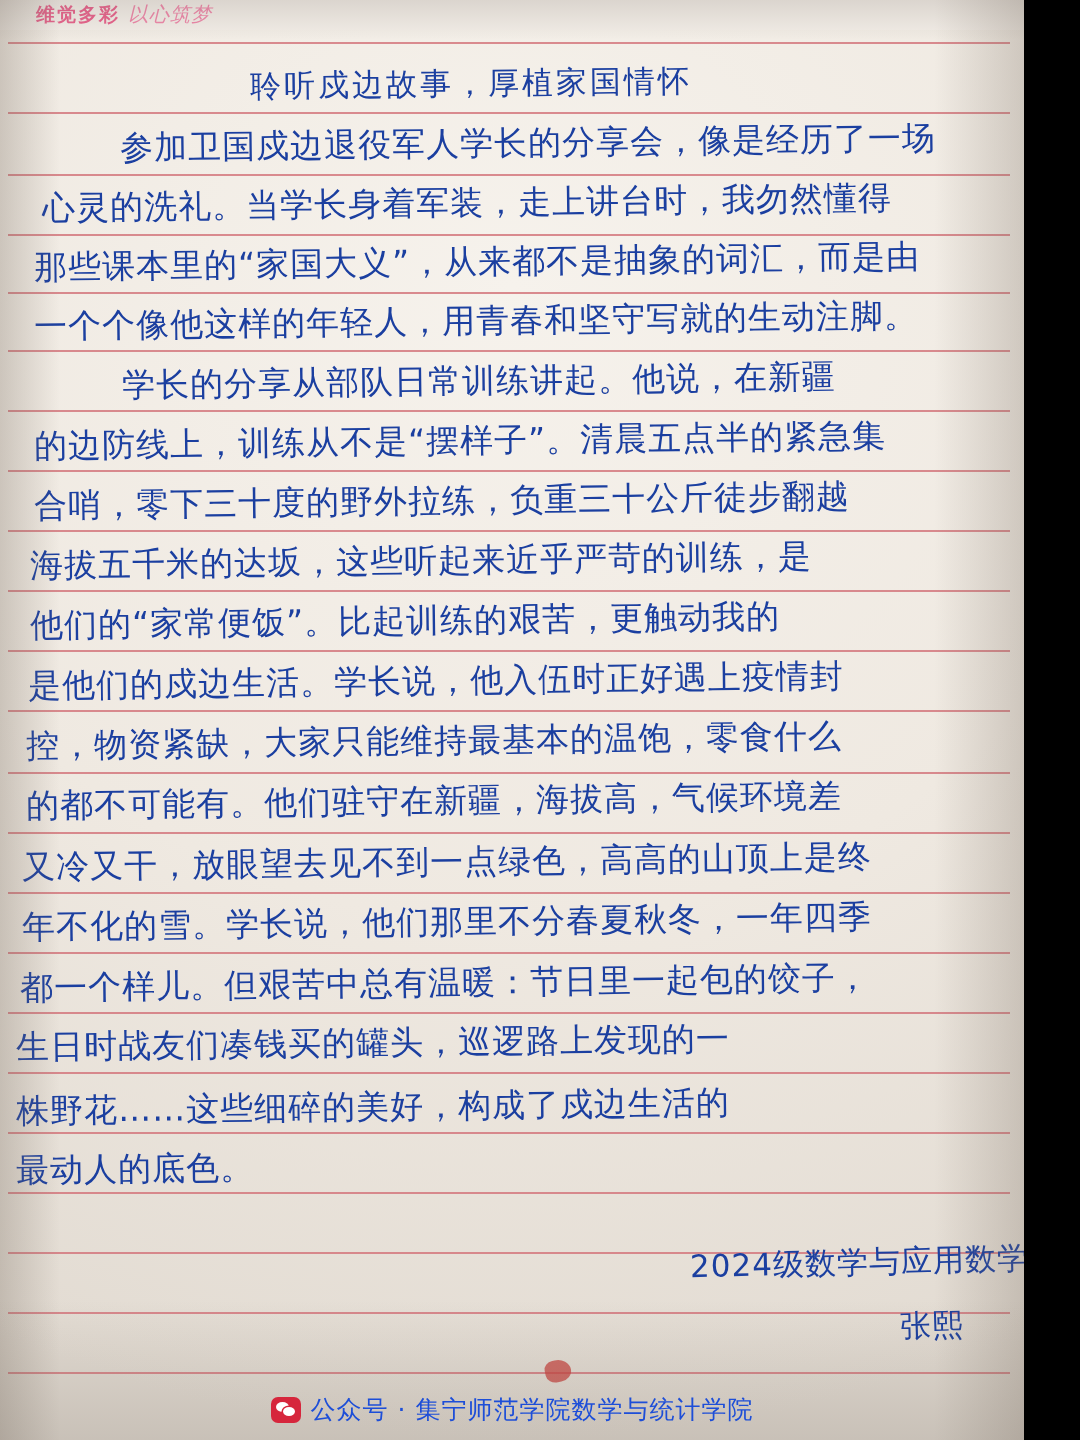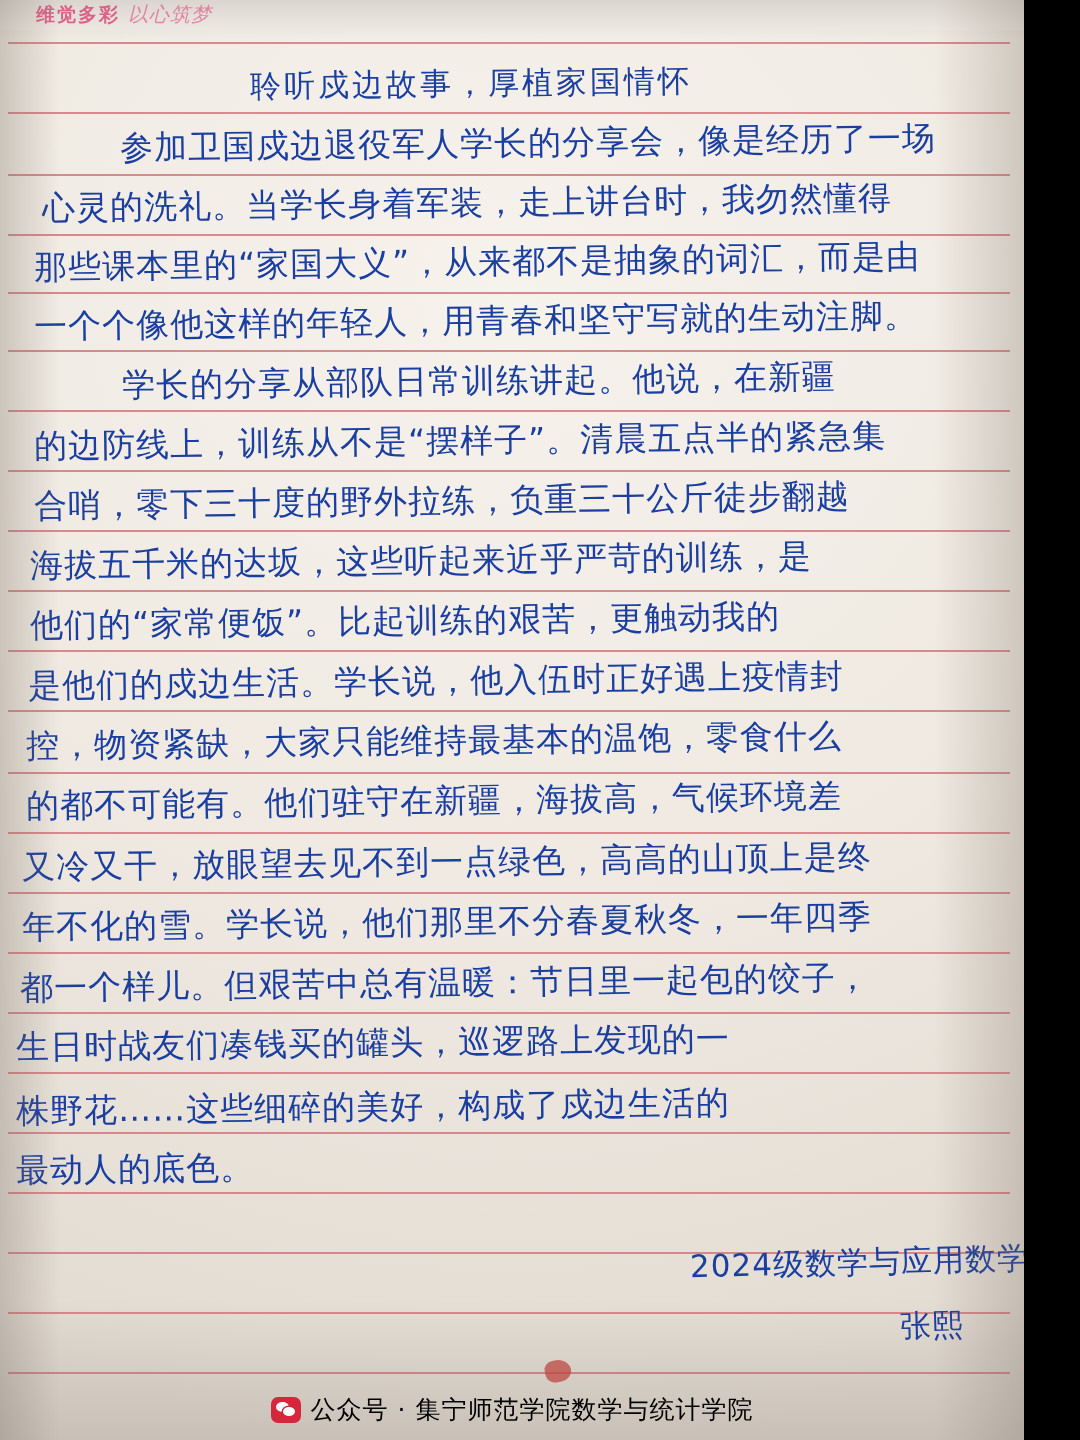--- a/index.html
+++ b/index.html
@@ -146,21 +146,21 @@
   .wechat-badge::after {
     content: "";
     position: absolute;
     left: 12px; top: 10px;
     width: 12px; height: 9px;
     border-radius: 50%;
     background: #fff;
     box-shadow: 0 0 0 1.5px #d6263c;
   }
   .footer-text {
-    color: #000000;
+    color: #1d4ed8;
     font-size: 25px;
     letter-spacing: 1px;
     font-family: "DejaVu Sans", sans-serif;
   }
 
   
   .seal {
     position: absolute;
     left: 545px;
     bottom: 58px;

